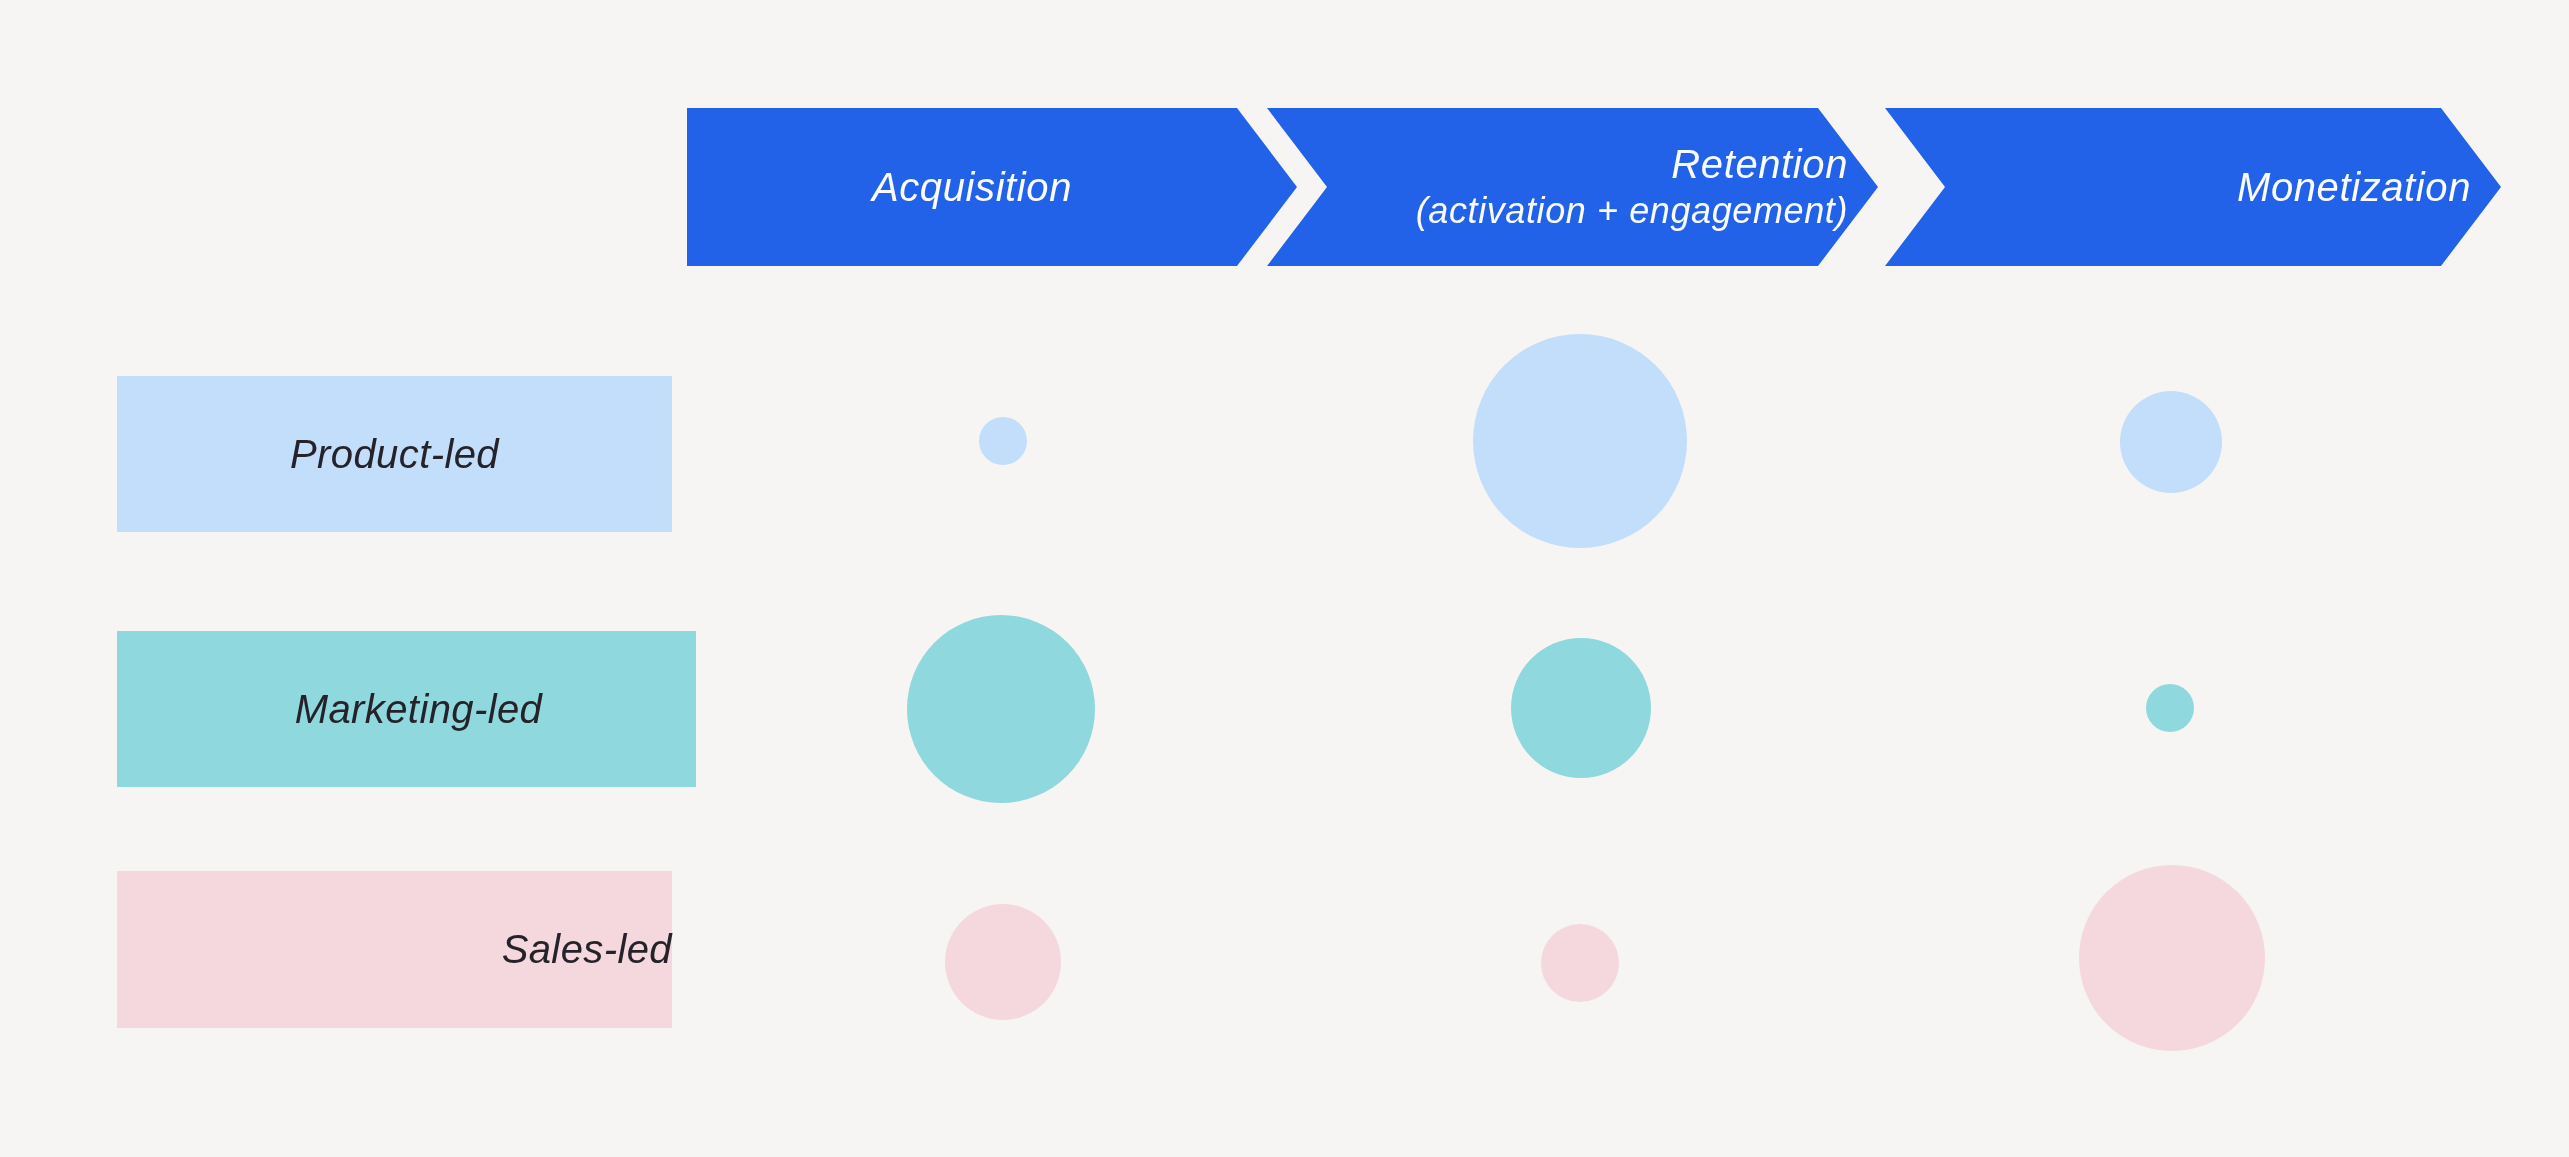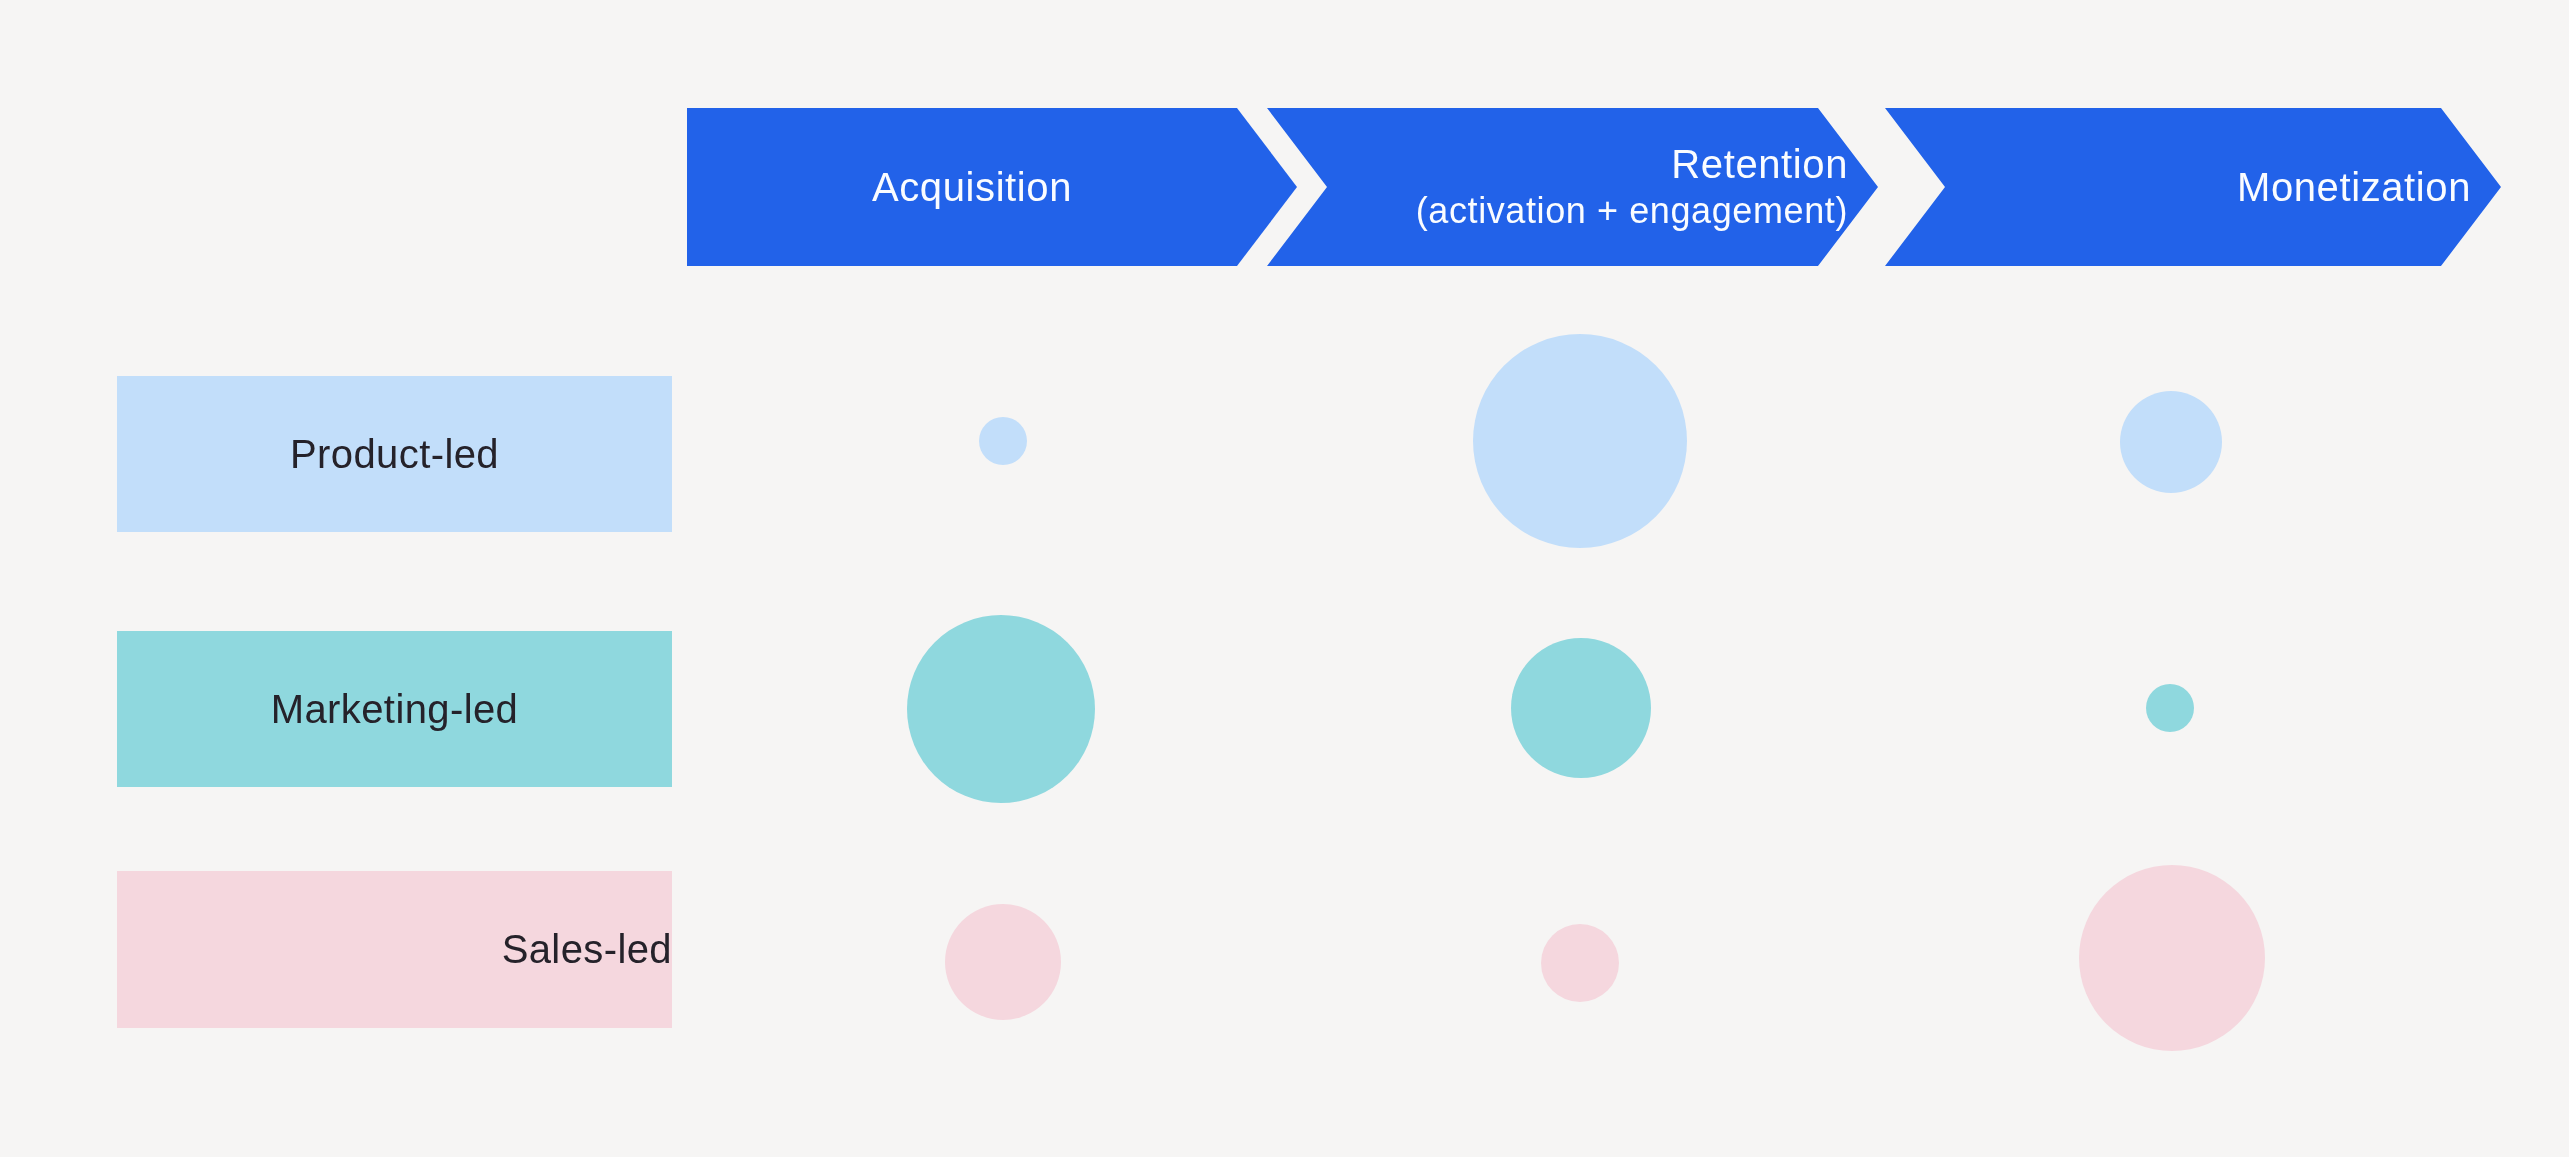--- a/index.html
+++ b/index.html
@@ -8,20 +8,21 @@
   }
   body {
     font-family: "Liberation Sans", sans-serif;
     background: #f6f5f4;
   }
   .canvas {
     position: relative;
     width: 2569px;
     height: 1157px;
     overflow: hidden;
+    font-style: italic;
   }
 
   
   .stage-arrow {
     position: absolute;
     top: 108px;
     height: 158px;
     display: flex;
     flex-direction: column;
     align-items: center;
@@ -62,21 +63,21 @@
     left: 117px;
     width: 555px;
     display: flex;
     align-items: center;
     justify-content: center;
     font-size: 40px;
     font-weight: 400;
     letter-spacing: 0.4px;
   }
   .row-1 { top: 376px; height: 156px; }
-  .row-2 { top: 631px; height: 156px; }
+  .row-2 { top: 631px; height: 156px; padding-left: 24px; }
   .row-3 { top: 871px; height: 157px; }
 
   
   .bubble {
     position: absolute;
     border-radius: 50%;
   }
 </style>
 </head>
 <body style="background: rgb(246, 245, 244);">

